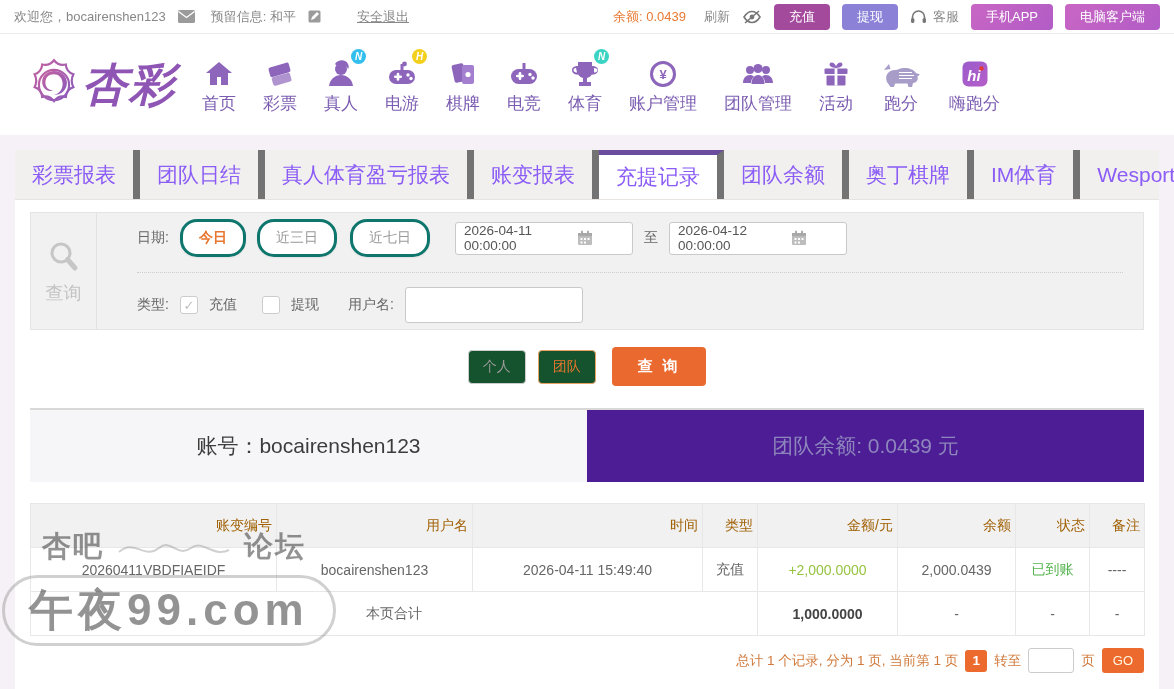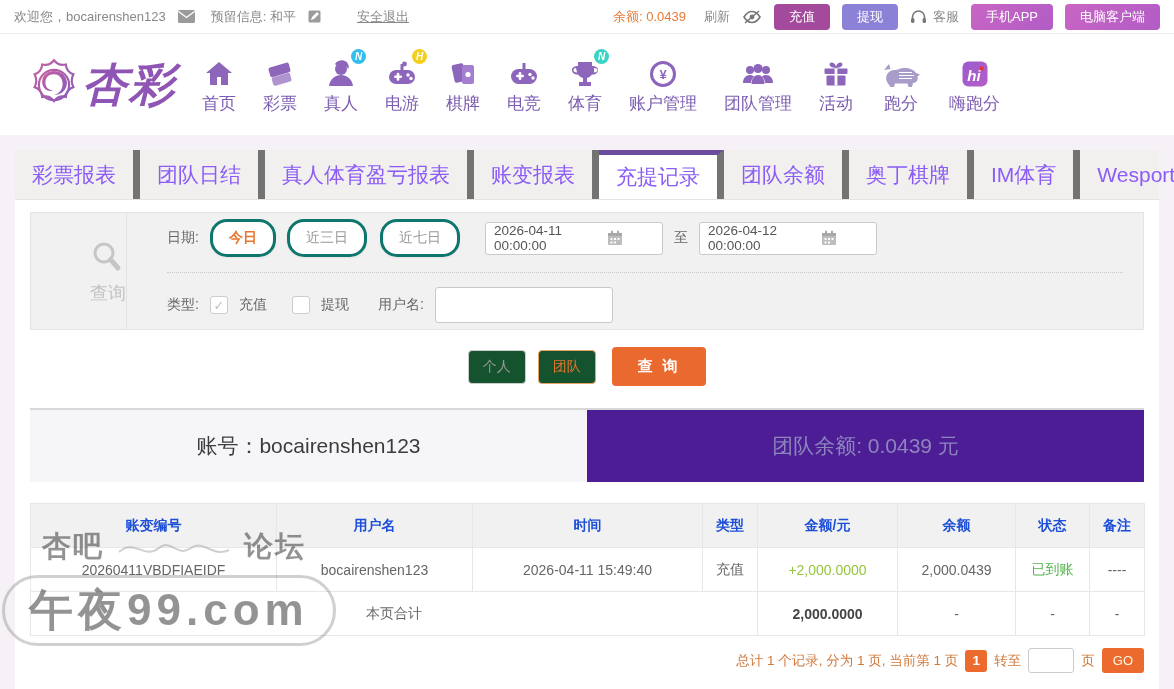--- a/index.html
+++ b/index.html
@@ -35,21 +35,21 @@
   .nbadge-teal{background:#3bd3c3;}
   
   .card{position:absolute;top:150px;left:15px;right:15px;bottom:0;background:#fff;}
   
   .tabs{display:flex;background:#f2f0ee;border-bottom:1px solid #e6e3e0;height:50px;}
   .tab{line-height:49px;padding:0 17px;font-size:21px;color:#8b5cf6;border-right:7px solid #737373;cursor:pointer;white-space:nowrap;}
   .tab.active{background:#fff;border-top:5px solid #6b4d9f;line-height:44px;}
   .tabs .tab-fill{flex:1;}
   
   .filter{margin:12px 15px 0;background:#f1f1f1;border:1px solid #e4e4e4;display:flex;height:118px;}
-  .filter-left{width:96px;display:flex;flex-direction:column;align-items:flex-end;justify-content:center;color:#c3c3c3;border-right:1px solid #e2e2e2;gap:5px;font-size:18px;cursor:pointer;}
+  .filter-left{width:66px;display:flex;flex-direction:column;align-items:center;justify-content:center;color:#c3c3c3;border-right:1px solid #e2e2e2;gap:5px;font-size:18px;cursor:pointer;}
   .filter-right{flex:1;padding:0 20px 0 40px;display:flex;flex-direction:column;justify-content:center;}
   .frow{display:flex;align-items:center;gap:11px;font-size:14px;color:#666;}
   .frow1{border-bottom:1px dotted #ccc;padding:6px 0 15px;}
   .frow2{padding:14px 0 6px;}
   .pill{background:#fff;border:3px solid #0f766e;border-radius:17px;padding:7px 16px;color:#999;cursor:pointer;box-shadow:0 1px 2px rgba(0,0,0,.06);font-size:14px;}
   .pill.active{color:#e8762e;font-weight:bold;}
   .dinput{width:178px;height:33px;background:#fff;border:1px solid #c9c9c9;border-radius:3px;display:flex;align-items:center;padding:0 8px;color:#555;gap:6px;cursor:pointer;font-size:13.5px;}
   .dinput span{flex:1;}
   .checkbox{width:18px;height:18px;background:#fff;border:1px solid #ccc;border-radius:3px;display:inline-flex;align-items:center;justify-content:center;color:#c0c0c0;font-size:13px;cursor:pointer;}
   .uname-input{width:178px;height:36px;border:1px solid #c9c9c9;border-radius:3px;font-family:inherit;font-size:14px;padding:0 8px;background:#fff;}
@@ -58,21 +58,21 @@
   .act-btn{background:#14532d;border:1px solid #ccc;color:#999;padding:7px 14px;border-radius:4px;font-size:14px;cursor:pointer;font-family:inherit;}
   .act-team{border-color:#eaa264;color:#e8762e;}
   .act-query{background:#ea692e;color:#fff;border:none;padding:10px 26px;font-size:15px;font-weight:bold;border-radius:4px;letter-spacing:3px;cursor:pointer;font-family:Liberation Serif, serif;}
   
   .account{margin:14px 15px 21px;border-top:2px solid #d8d8d8;display:flex;height:74px;}
   .acc-left{flex:1;background:#f6f6f8;display:flex;align-items:center;justify-content:center;font-size:21px;color:#3c3c3c;}
   .acc-right{flex:1;background:#4c1d95;display:flex;align-items:center;justify-content:center;font-size:21px;color:#8d85bc;}
   
   table{width:calc(100% - 30px);margin:0 15px;border-collapse:collapse;font-size:14px;color:#666;table-layout:fixed;}
   th,td{border:1px solid #e7e7e7;height:44px;text-align:center;padding:0 4px;overflow:hidden;}
-  th{background:#f1f1f1;font-weight:bold;color:#1d4ed8;}
+  th{background:#f1f1f1;font-weight:normal;color:#a16207;text-align:right;}
   .amount-pos{color:#96c43e;}
   .status-ok{color:#53b44d;}
   .sum-amount{font-weight:bold;color:#444;}
   
   .pagination{display:flex;justify-content:flex-end;align-items:center;gap:7px;margin:12px 15px 0;font-size:13.5px;color:#d0793c;}
   .page-cur{background:#ed6a2e;color:#fff;min-width:22px;height:22px;display:flex;align-items:center;justify-content:center;border-radius:3px;font-weight:bold;cursor:pointer;}
   .goto-input{width:46px;height:25px;border:1px solid #ccc;border-radius:3px;font-family:inherit;padding:0 4px;}
   .go-btn{background:#ed6a2e;color:#fff7e0;border:none;border-radius:3px;padding:5px 11px;font-size:13px;cursor:pointer;font-family:inherit;}
   
   .watermark{position:absolute;left:2px;top:527px;z-index:40;color:#000000;opacity:.42;pointer-events:none;}
@@ -407,21 +407,21 @@
         <td>bocairenshen123</td>
         <td>2026-04-11 15:49:40</td>
         <td>充值</td>
         <td class="amount-pos">+2,000.0000</td>
         <td>2,000.0439</td>
         <td class="status-ok">已到账</td>
         <td>----</td>
       </tr>
       <tr>
         <td colspan="4">本页合计</td>
-        <td class="sum-amount">2,000.0000</td>
+        <td class="sum-amount">1,000.0000</td>
         <td>-</td>
         <td>-</td>
         <td>-</td>
       </tr>
     </tbody>
   </table>
 
   <div class="pagination">
     <span>总计 1 个记录, 分为 1 页, 当前第 1 页</span>
     <span class="page-cur">1</span>

